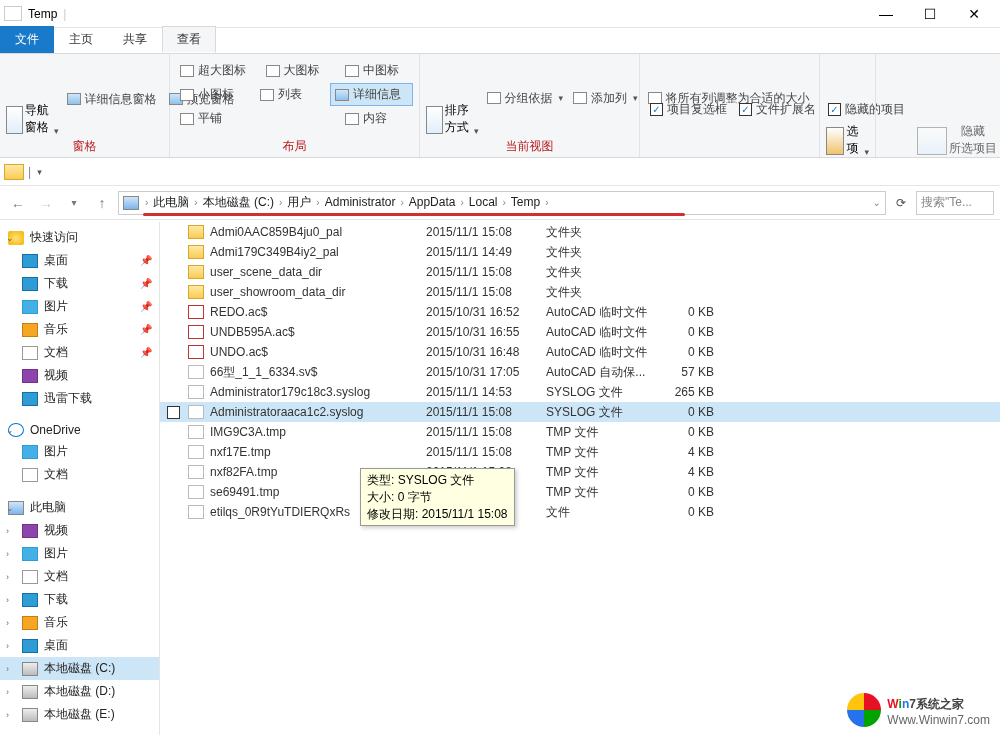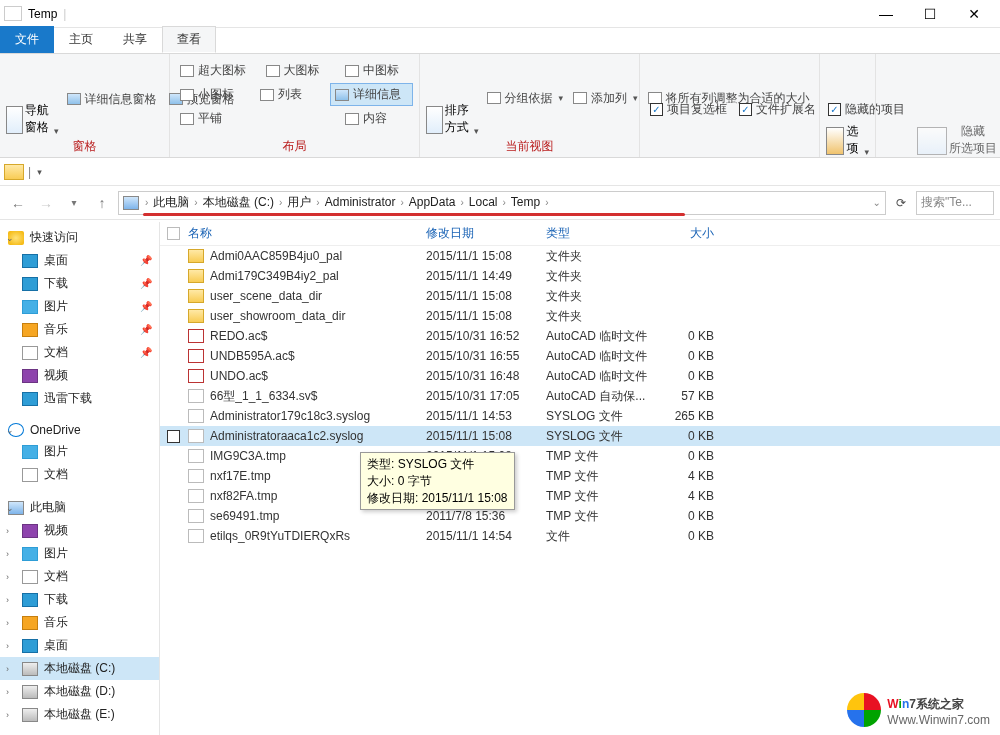--- a/index.html
+++ b/index.html
@@ -363,29 +363,20 @@
         <span>本地磁盘 (D:)</span>
       </div>
     <div class="sb-item">
         <span class="exp">›</span>
         <span class="sb-ic drive"></span>
         <span>本地磁盘 (E:)</span>
       </div>
   </div>
 
   <div class="filelist">
-    <div class="header-row">
-      <div class="col-chk">
-          <span class="chk"></span>
-        </div>
-      <div class="col-name">名称</div>
-      <div class="col-date">修改日期</div>
-      <div class="col-type">类型</div>
-      <div class="col-size">大小</div>
-    </div>
     <div id="file-rows">
         <div class="file-row">
           <div class="col-chk"></div>
           <div class="col-name">
             <span class="fic folder"></span>
             <span>Admi0AAC859B4ju0_pal</span>
           </div>
           <div class="col-date">2015/11/1 15:08</div>
           <div class="col-type">文件夹</div>
           <div class="col-size"></div>
@@ -527,21 +518,21 @@
           <div class="col-name">
             <span class="fic file"></span>
             <span>etilqs_0R9tYuTDIERQxRs</span>
           </div>
           <div class="col-date">2015/11/1 14:54</div>
           <div class="col-type">文件</div>
           <div class="col-size">0 KB</div>
         </div>
       </div>
 
-    <div class="tooltip" style="left:200px; top:230px;">
+    <div class="tooltip" style="left:200px; top:246px;">
       <div>类型: SYSLOG 文件</div>
       <div>大小: 0 字节</div>
       <div>修改日期: 2015/11/1 15:08</div>
     </div>
   </div>
 </div>
 
 <div class="watermark">
   <div class="logo"></div>
   <div>

